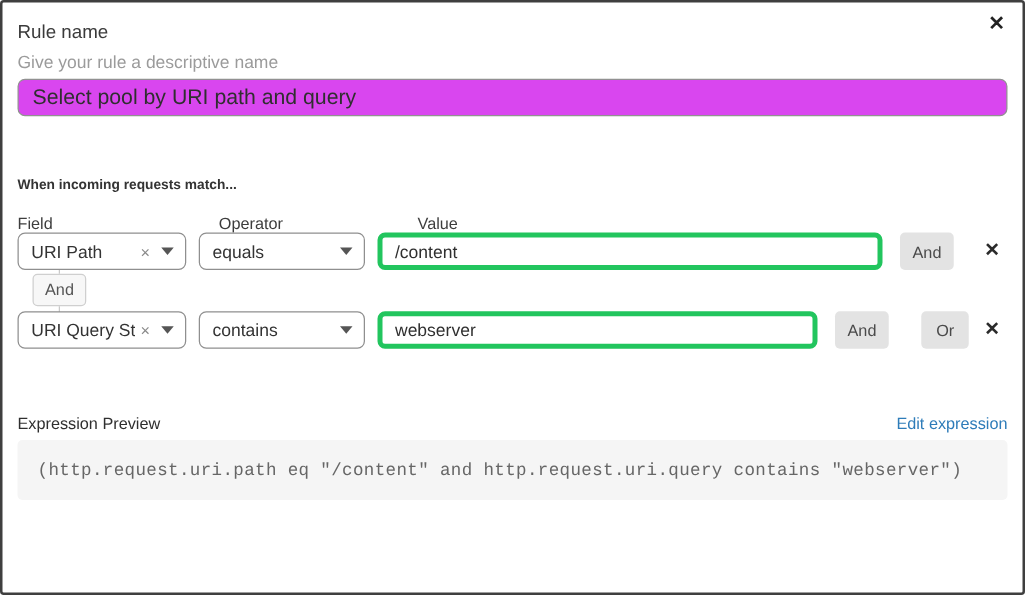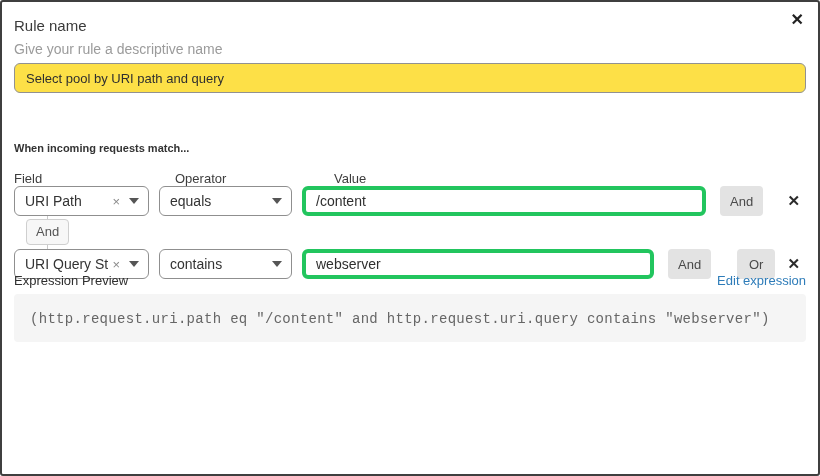--- a/index.html
+++ b/index.html
@@ -42,22 +42,22 @@
   .rule-name-helper {
     margin-top: 6px;
     font-size: 14px; line-height: 16px; color: #9b9b9b;
   }
   .name-input {
     margin-top: 6px;
     width: 100%; height: 30px;
     border: 1px solid #919191; border-radius: 6px;
     padding: 0 11px;
     font-family: "Liberation Sans", sans-serif;
-    font-size: 13px; color: #2f2f2f;
-    outline: none; background: #fde047;
+    font-size: 17px; color: #2f2f2f;
+    outline: none; background: #d946ef;
   }
 
   h2.match-heading {
     margin-top: 46px;
     font-size: 11px; line-height: 18px;
     font-weight: 700; color: #333;
   }
 
   .labels-row { display: flex; gap: 26px; margin-top: 14px; }
   .labels-row .col { font-size: 13px; line-height: 16px; color: #3d3d3d; }
@@ -125,20 +125,21 @@
   .vline.v2 { height: 10px; }
   .and-badge {
     display: inline-block; margin-left: 12px;
     padding: 4px 9px;
     background: #f7f7f7;
     border: 1px solid #cfcfcf; border-radius: 4px;
     font-size: 13px; line-height: 16px; color: #555;
   }
 
   .expr-head {
+    margin-top: 58px;
     display: flex; justify-content: space-between; align-items: flex-end;
   }
   .expr-label { font-size: 13px; line-height: 16px; color: #2f2f2f; }
   .edit-link {
     font-size: 13px; line-height: 16px;
     color: var(--link-blue, #2e7cb9);
     text-decoration: none; cursor: pointer;
   }
 
   .code-block {

